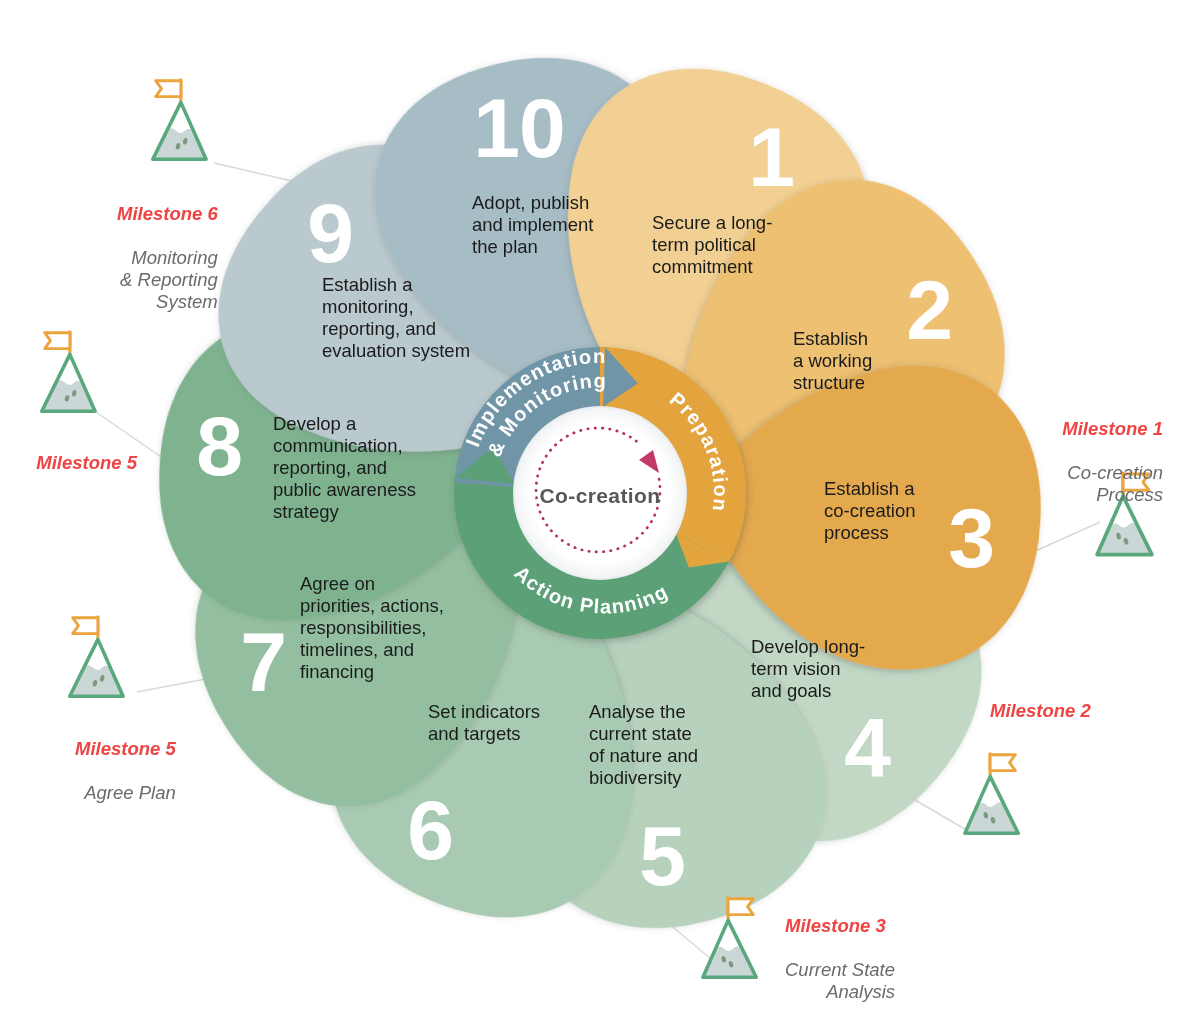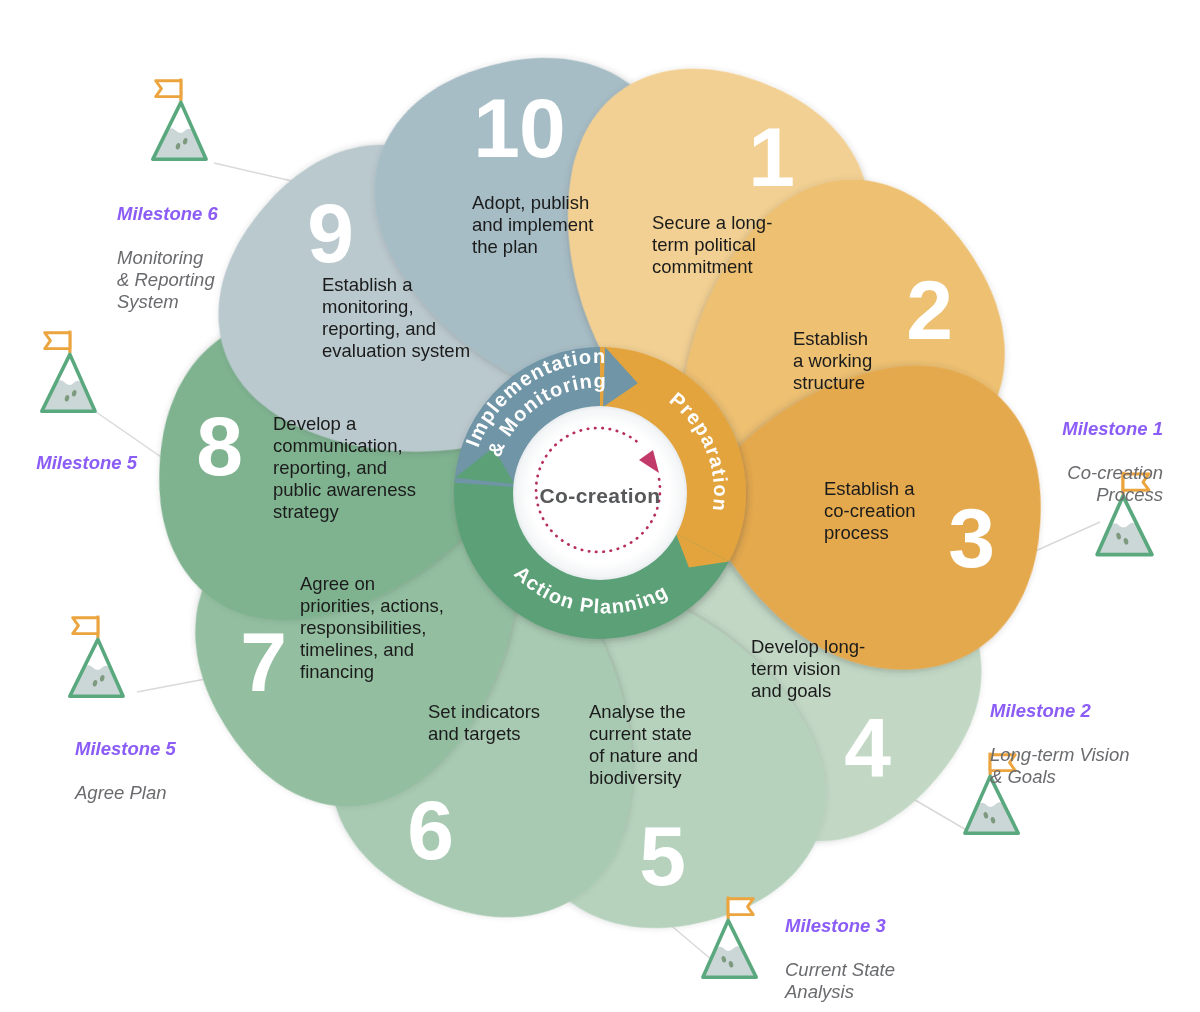--- a/index.html
+++ b/index.html
@@ -19,22 +19,22 @@
     text-anchor:middle;dominant-baseline:central;
   }
   .ptext{
     position:absolute;font-size:18.5px;line-height:22px;color:#1b1b1b;
     white-space:pre-line;
   }
   .milestone{
     position:absolute;font-size:18.5px;line-height:22px;font-style:italic;
     white-space:pre-line;
   }
-  .milestone .t{font-weight:bold;color:#8b5cf6;}
-  .milestone .s{color:#6a6b6e;}
+  .milestone .t{font-weight:bold;color:#ef4444;}
+  .milestone .s{color:#6a6b6e;text-align:right;}
   .milestone.right{text-align:right;}
 </style>
 </head>
 <body>
 
 <svg class="stage" width="1200" height="1012" viewBox="0 0 1200 1012">
   <defs>
     <filter id="ds" x="-25%" y="-25%" width="150%" height="150%">
       <feDropShadow dx="1.5" dy="2.5" stdDeviation="3.5" flood-color="#3a3a3a" flood-opacity="0.32"></feDropShadow>
     </filter>
@@ -176,22 +176,20 @@
 and implement
 the plan</div>
 
 <div class="milestone right" style="right:37px;top:396px">
   <div class="t">Milestone 1</div>
   <div class="s">Co-creation
 Process</div>
 </div>
 <div class="milestone" style="left:990px;top:678px">
   <div class="t">Milestone 2</div>
-  <div class="s">Long-term Vision
-&amp; Goals</div>
 </div>
 <div class="milestone" style="left:785px;top:893px">
   <div class="t">Milestone 3</div>
   <div class="s">Current State
 Analysis</div>
 </div>
 <div class="milestone" style="left:75px;top:716px">
   <div class="t">Milestone 5</div>
   <div class="s">Agree Plan</div>
 </div>

